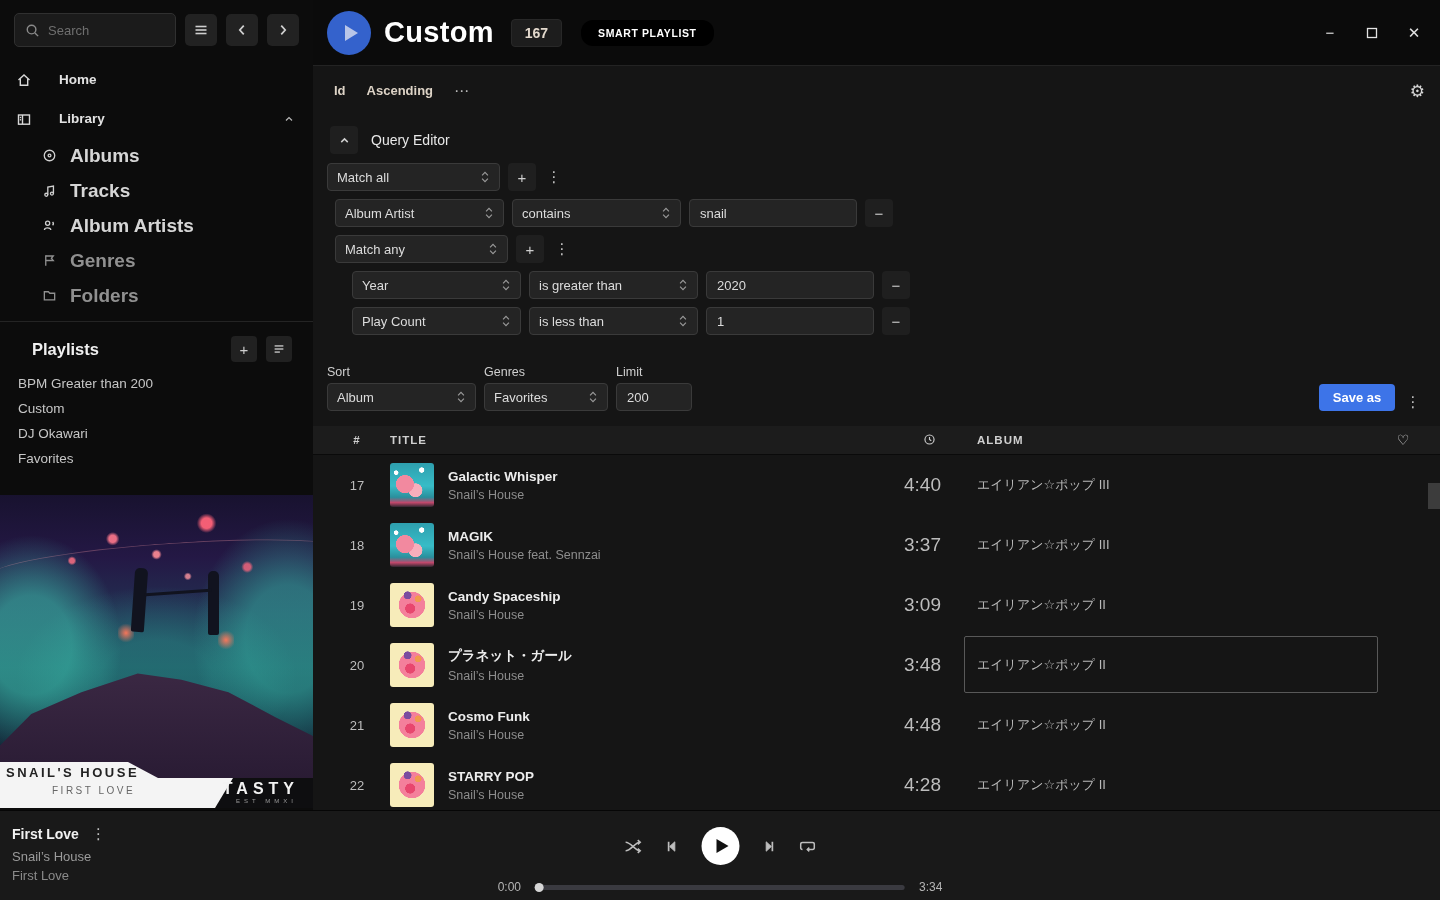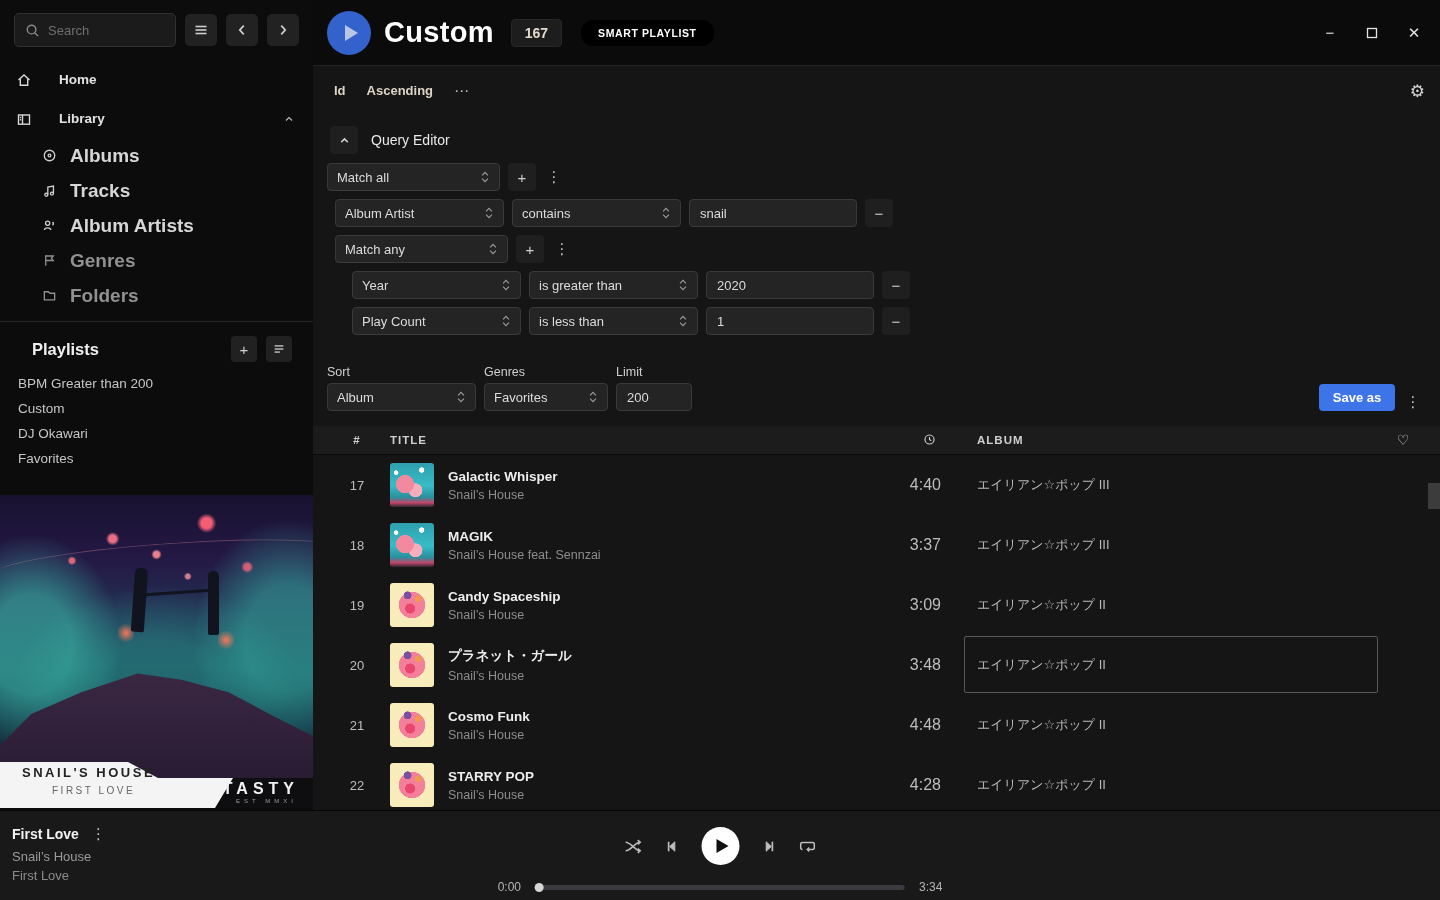--- a/index.html
+++ b/index.html
@@ -56,21 +56,21 @@
     border-radius:2px; transform:rotate(-4deg); }
   .lanternglow { position:absolute; width:16px; height:20px; border-radius:4px;
     background:radial-gradient(circle, rgba(255,120,90,.95), rgba(255,120,90,0) 75%); }
   .lg1 { left:118px; top:128px; } .lg2 { left:218px; top:135px; }
   .string { position:absolute; left:-10px; top:48px; width:360px; height:40px;
     border-top:1px solid rgba(255,160,170,.3); border-radius:50%; transform:rotate(-4deg); }
   .banner-white { position:absolute; inset:0; background:#f4f4f4;
     clip-path:polygon(0 267px, 128px 267px, 158px 283px, 313px 283px, 313px 313px, 0 313px); }
   .banner-black { position:absolute; inset:0; background:#0e0e10;
     clip-path:polygon(233px 283px, 313px 283px, 313px 313px, 215px 313px); }
-  .ba-artist { position:absolute; left:22px; top:270px; font-size:13px; font-weight:800;
+  .ba-artist { position:absolute; left:6px; top:270px; font-size:13px; font-weight:800;
     letter-spacing:2.5px; color:#222; }
   .ba-title { position:absolute; left:52px; top:290px; font-size:10px; letter-spacing:2.5px; color:#666; }
   .ba-label { position:absolute; right:14px; top:285px; font-size:16px; font-weight:700;
     letter-spacing:5px; color:#f2f2f2; }
   .ba-label-sub { position:absolute; right:16px; top:303px; font-size:6px; letter-spacing:4px; color:#9a9a9a; }
 
   
   .main { position:absolute; left:313px; top:0; width:1127px; height:810px; background:#151515; overflow:hidden; }
   .page-header { height:65px; background:#0b0b0b; display:flex; align-items:center; padding-left:14px; gap:13px; }
   .play-circle { width:44px; height:44px; border-radius:50%; background:#3462cc; border:none;
@@ -136,21 +136,21 @@
       linear-gradient(180deg,#2e9fae 0%, #38bcc7 52%, #2a8f9c 78%, #c2476b 90%, #2e2630 100%); }
   .art-ii { background:
       radial-gradient(circle at 40% 28%, #7a4ea0 0 9%, rgba(122,78,160,0) 10%),
       radial-gradient(circle at 64% 36%, #f09a4e 0 8%, rgba(240,154,78,0) 9%),
       radial-gradient(circle at 46% 58%, #e8466e 0 14%, rgba(232,70,110,0) 15%),
       radial-gradient(circle at 50% 50%, #f47f9b 0 42%, rgba(244,127,155,0) 43%),
       #f7ecba; }
   .tt { margin-left:14px; min-width:0; }
   .t1 { font-size:13.5px; font-weight:700; color:#ededed; }
   .t2 { font-size:12.5px; color:#8d8d8d; margin-top:4px; }
-  .c-dur { text-align:right; font-size:16px; color:#bdbdbd; }
+  .c-dur { text-align:right; font-size:19px; color:#bdbdbd; }
   .c-album { font-size:13px; color:#b9b9b9; padding-left:2px; }
   .album-focus { position:absolute; left:651px; top:1px; width:414px; height:57px;
     border:1px solid #585858; border-radius:2px; pointer-events:none; }
   .scroll-thumb { position:absolute; right:0; top:483px; width:12px; height:26px; background:#3c3c3c; }
 
   
   .player { position:absolute; left:0; top:810px; width:1440px; height:90px; background:#191919;
     border-top:1px solid #060606; }
   .np { position:absolute; left:12px; top:14px; }
   .np-line1 { display:flex; align-items:center; gap:12px; }

